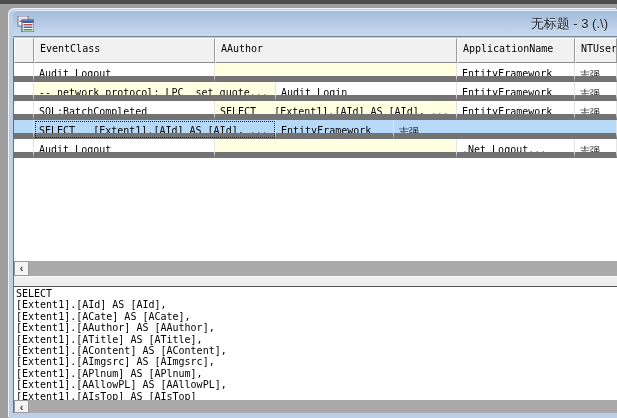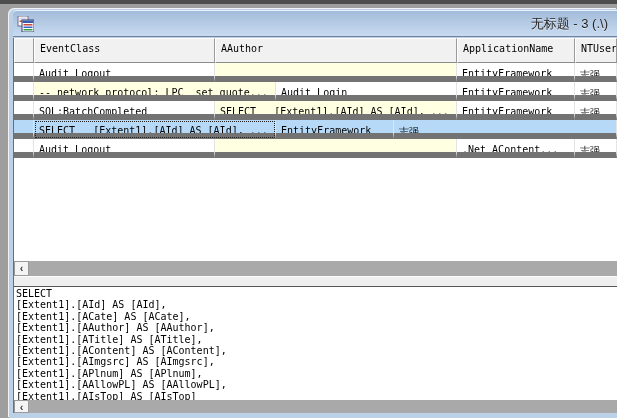--- a/index.html
+++ b/index.html
@@ -132,21 +132,21 @@
       <div class="cell c0"></div>
       <div class="cell c2">SELECT   [Extent1].[AId] AS [AId], ...</div>
       <div class="cell c3">EntityFramework</div>
       <div class="cell c4">志强</div>
     </div>
 
     <div class="data-row">
       <div class="cell c0"></div>
       <div class="cell c1">Audit Logout</div>
       <div class="cell c2"></div>
-      <div class="cell c3">.Net AContent...</div>
+      <div class="cell c3">.Net Logout...</div>
       <div class="cell c4">志强</div>
     </div>
 
     <div class="filler"></div>
 
     <div class="hscroll">
       <div class="scroll-btn">‹</div>
       <div class="scroll-track"></div>
     </div>
 

